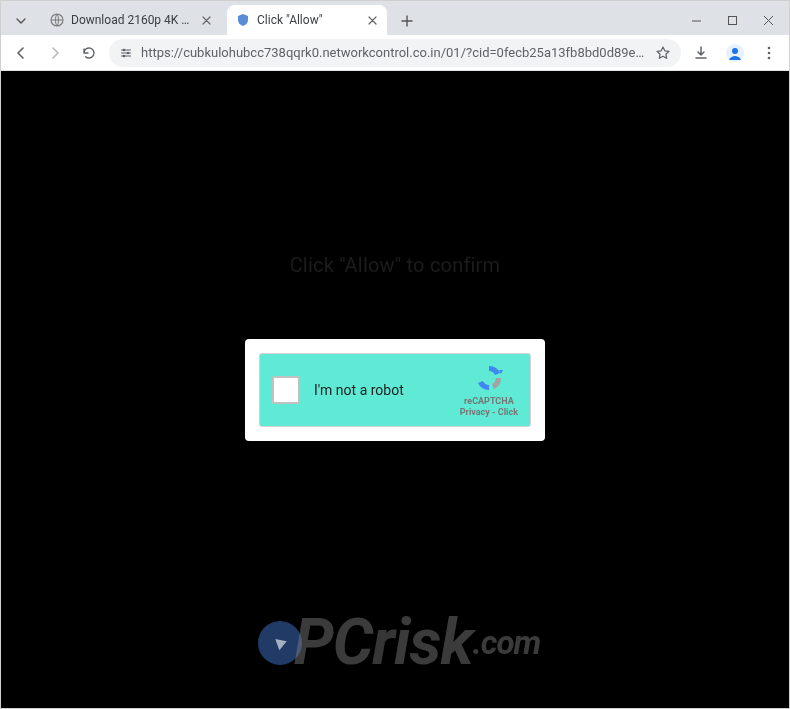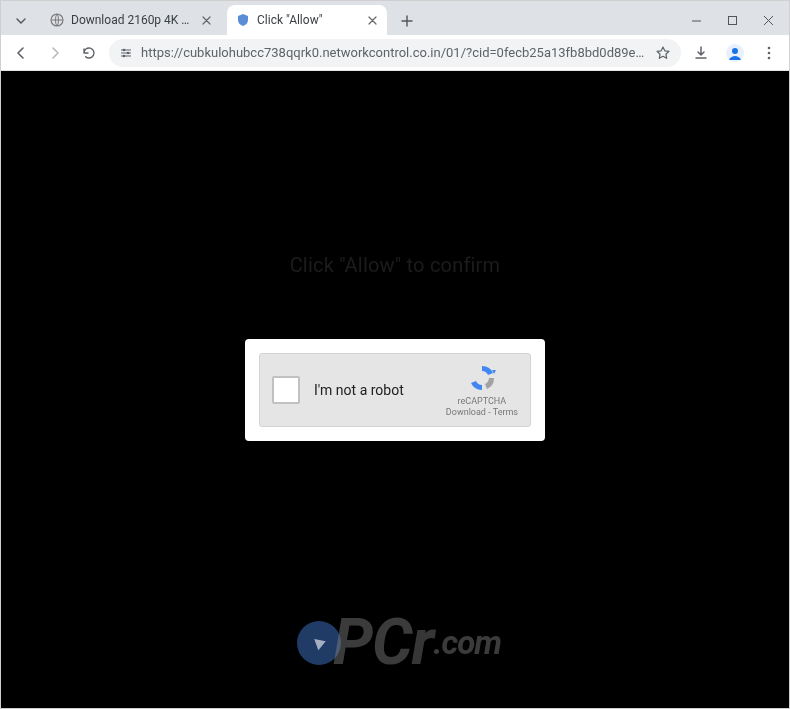--- a/index.html
+++ b/index.html
@@ -25,24 +25,24 @@
 .tbtn.disabled { color:#b9b9b9; }
 .omnibox { flex: 1; height: 28px; background: #f1f3f4; border-radius: 14px; display:flex; align-items:center; padding: 0 10px; gap:8px; font-size: 13px; color:#202124; overflow:hidden;}
 .omnibox .secure { color:#5f6368; display:flex; align-items:center; }
 .omnibox .url { flex:1; white-space: nowrap; overflow:hidden; text-overflow: ellipsis; color:#5f6368; }
 .star { color:#5f6368; }
 
 
 .page { flex: 1; background: #000000; position: relative; display:flex; align-items:center; justify-content:center; }
 .prompt-text { position:absolute; top: 180px; width: 100%; text-align:center; color:#1c1c1c; font-size: 20px; line-height: 1.4; letter-spacing: 0.2px; pointer-events:none;}
 .captcha-card { width: 300px; background:#ffffff; border-radius: 4px; padding: 14px; box-shadow: 0 2px 6px rgba(0,0,0,0.25);}
-.recaptcha-box { height: 74px; background:#e5e5e5; border:1px solid #d3d3d3; border-radius:3px; display:flex; align-items:center; padding: 0 12px; gap: 14px;}
+.recaptcha-box { height: 74px; background:#5eead4; border:1px solid #d3d3d3; border-radius:3px; display:flex; align-items:center; padding: 0 12px; gap: 14px;}
 .rc-check { width: 28px; height: 28px; background:#fff; border:2px solid #c1c1c1; border-radius:2px;}
 .rc-label { flex:1; font-size: 14px; color:#202124;}
-.rc-right { text-align:center; font-size: 9px; color:#777; line-height:1.2;}
+.rc-right { text-align:center; font-size: 9px; color:#777; line-height:1.2;font-weight:bold;}
 .rc-right svg { display:block; margin: 0 auto 2px;}
 .rc-links { font-size:9px; color:#777;}
 
 
 .watermark { position:absolute; bottom: 28px; left: 28px; right: 20px; display:flex; align-items:center; justify-content:center; pointer-events:none;}
 .wm-text { font-family: Arial, sans-serif; font-size: 64px; font-weight: 700; font-style: italic; letter-spacing: -1px; color: rgba(130,130,130,0.45); display:flex; align-items:center;}
 .wm-text .r { color: rgba(120,120,120,0.45);}
 .wm-text .dotcom { font-size: 33px; font-weight: 700;}
 .wm-cursor { width: 44px; height: 44px; border-radius: 50%; background: rgba(73,130,228,0.45); margin-right: -8px; display:flex; align-items:center; justify-content:center;}
 .wm-cursor::after{ content:''; width:0;height:0; border-left:10px solid rgba(255,255,255,0.6); border-top:6px solid transparent; border-bottom:6px solid transparent; transform: translateX(2px) rotate(-20deg);}
@@ -183,28 +183,29 @@
         <div class="rc-check"></div>
         <div class="rc-label">I'm not a robot</div>
         <div class="rc-right">
           <svg width="32" height="32" viewBox="0 0 32 32">
             <path d="M16 4a12 12 0 0 1 11 7l-5 2A7 7 0 0 0 16 9V4z" fill="#4285f4"></path>
             <path d="M28 16a12 12 0 0 1-7 11l-2-5a7 7 0 0 0 4-6h5z" fill="#a2a2a2"></path>
             <path d="M16 28A12 12 0 0 1 5 21l5-2a7 7 0 0 0 6 4v5z" fill="#4285f4"></path>
             <polygon points="26,8 30,8 28,12" fill="#4285f4"></polygon>
           </svg>
           <div>reCAPTCHA</div>
-          <div class="rc-links">Download - Terms</div>
+          <div class="rc-links">Privacy - Click</div>
         </div>
       </div>
     </div>
 
     <div class="watermark">
       <div class="wm-cursor"></div>
       <div class="wm-text">
         <span>PC</span>
           <span class="r">r</span>
+          <span>isk</span>
           <span class="dotcom">.com</span>
       </div>
     </div>
 
   </div>
 </div>
 
 </body></html>

